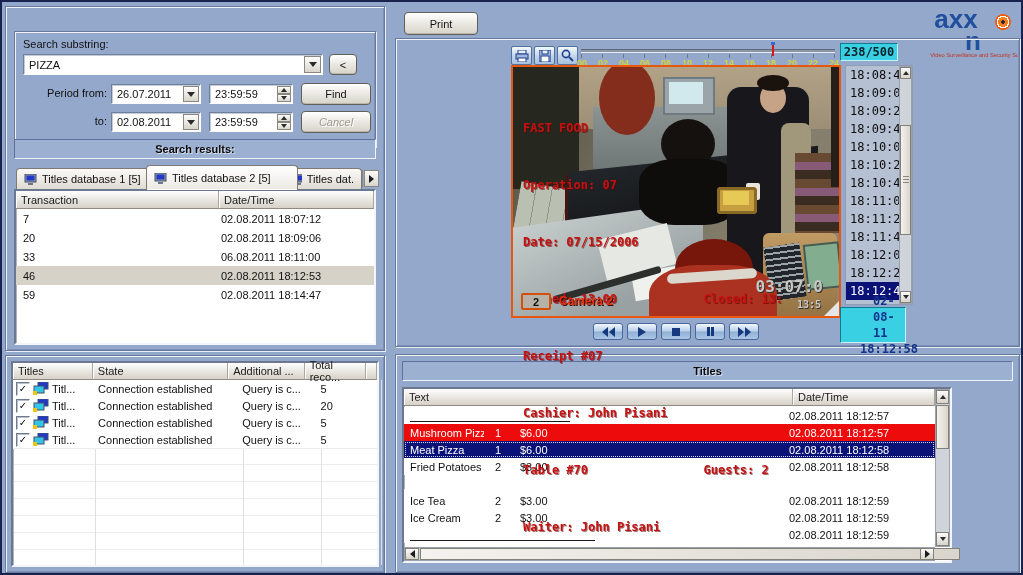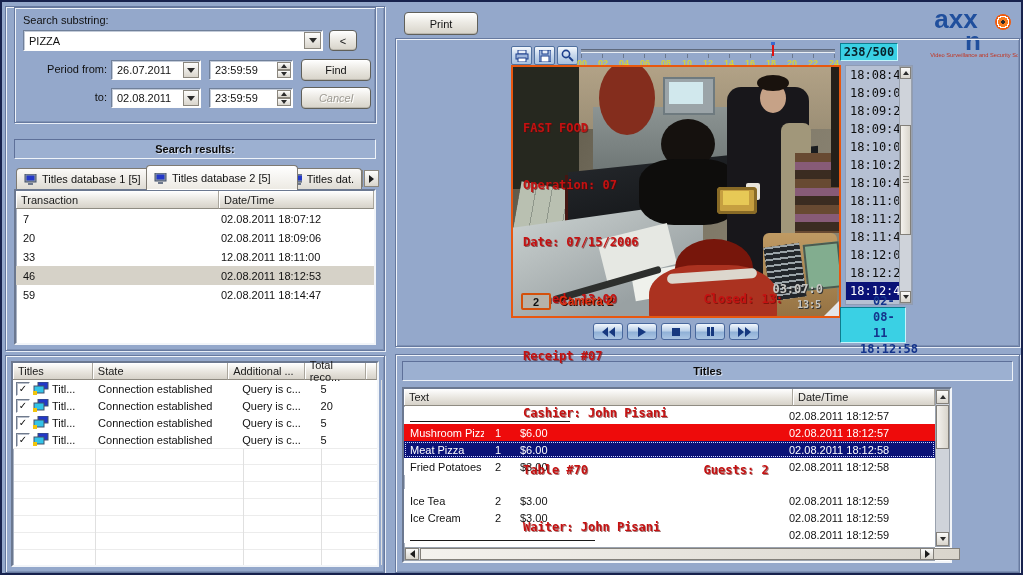--- a/index.html
+++ b/index.html
@@ -81,21 +81,21 @@
       font-family:"DejaVu Sans Mono",monospace;text-shadow:1px 1px 0 rgba(90,0,0,.55);white-space:pre;z-index:5;}
   .ov>div{height:19px;overflow:hidden;}
 </style>
 </head>
 <body>
 
 <div class="win">
 
   <div class="abs groove" style="left:3px;top:4px;width:380px;height:345px;">
 
-    <div class="abs groove" style="left:8px;top:0;width:362px;height:116px;">
+    <div class="abs groove" style="left:8px;top:24px;width:362px;height:116px;">
       <div class="abs" style="left:8px;top:6px;">Search substring:</div>
       <div class="abs field" style="left:8px;top:22px;width:300px;height:21px;">
         <span>PIZZA</span>
         <div class="abs cbtn" style="right:1px;top:1px;width:17px;height:17px;">
             <span class="tri-d"></span>
           </div>
       </div>
       <div class="abs b3" style="left:314px;top:22px;width:28px;height:21px;">
           <span>&lt;</span>
         </div>
@@ -188,21 +188,21 @@
       <div class="srow">
           <div class="c1">7</div>
           <div class="c2">02.08.2011 18:07:12</div>
         </div>
       <div class="srow">
           <div class="c1">20</div>
           <div class="c2">02.08.2011 18:09:06</div>
         </div>
       <div class="srow">
           <div class="c1">33</div>
-          <div class="c2">12.08.2011 18:11:00</div>
+          <div class="c2">06.08.2011 18:11:00</div>
         </div>
       <div class="srow sel-grey">
           <div class="c1">46</div>
           <div class="c2">02.08.2011 18:12:53</div>
         </div>
       <div class="srow">
           <div class="c1">59</div>
           <div class="c2">02.08.2011 18:14:47</div>
         </div>
     </div>
@@ -386,21 +386,21 @@
         <div>Waiter: John Pisani</div>
         
         
         
         
       </div>
 
       <div class="abs" style="left:8px;bottom:6px;width:30px;height:17px;background:#b6b2a8;border:2px solid #d4500a;border-radius:2px;display:flex;align-items:center;justify-content:center;font-weight:bold;color:#101010;z-index:6;">2</div>
       <div class="abs" style="left:46px;bottom:8px;color:#e03010;font-weight:bold;font-size:12px;text-shadow:1px 1px 0 #3a0c04;z-index:6;">Camera 2</div>
 
-      <div class="abs mono" style="right:16px;bottom:20px;color:#c8c8c4;font-size:12px;font-weight:bold;z-index:6;text-shadow:1px 1px 0 #333;">03:07:0</div>
+      <div class="abs mono" style="right:16px;bottom:20px;color:#c8c8c4;font-size:16px;font-weight:bold;z-index:6;text-shadow:1px 1px 0 #333;">03:07:0</div>
       <div class="abs mono" style="right:18px;bottom:6px;color:#c8c8c4;font-size:10px;font-weight:bold;z-index:6;text-shadow:1px 1px 0 #333;">13:5</div>
       <div class="abs" style="right:0;bottom:0;width:0;height:0;border-left:15px solid transparent;border-bottom:15px solid #e4e6e8;z-index:6;"></div>
     </div>
 
     <div class="abs pb" style="left:197px;top:284px;width:30px;height:17px;">
         <span class="t-l"></span>
         <span class="t-l"></span>
       </div>
     <div class="abs pb" style="left:231px;top:284px;width:30px;height:17px;">
         <span class="i-play"></span>

